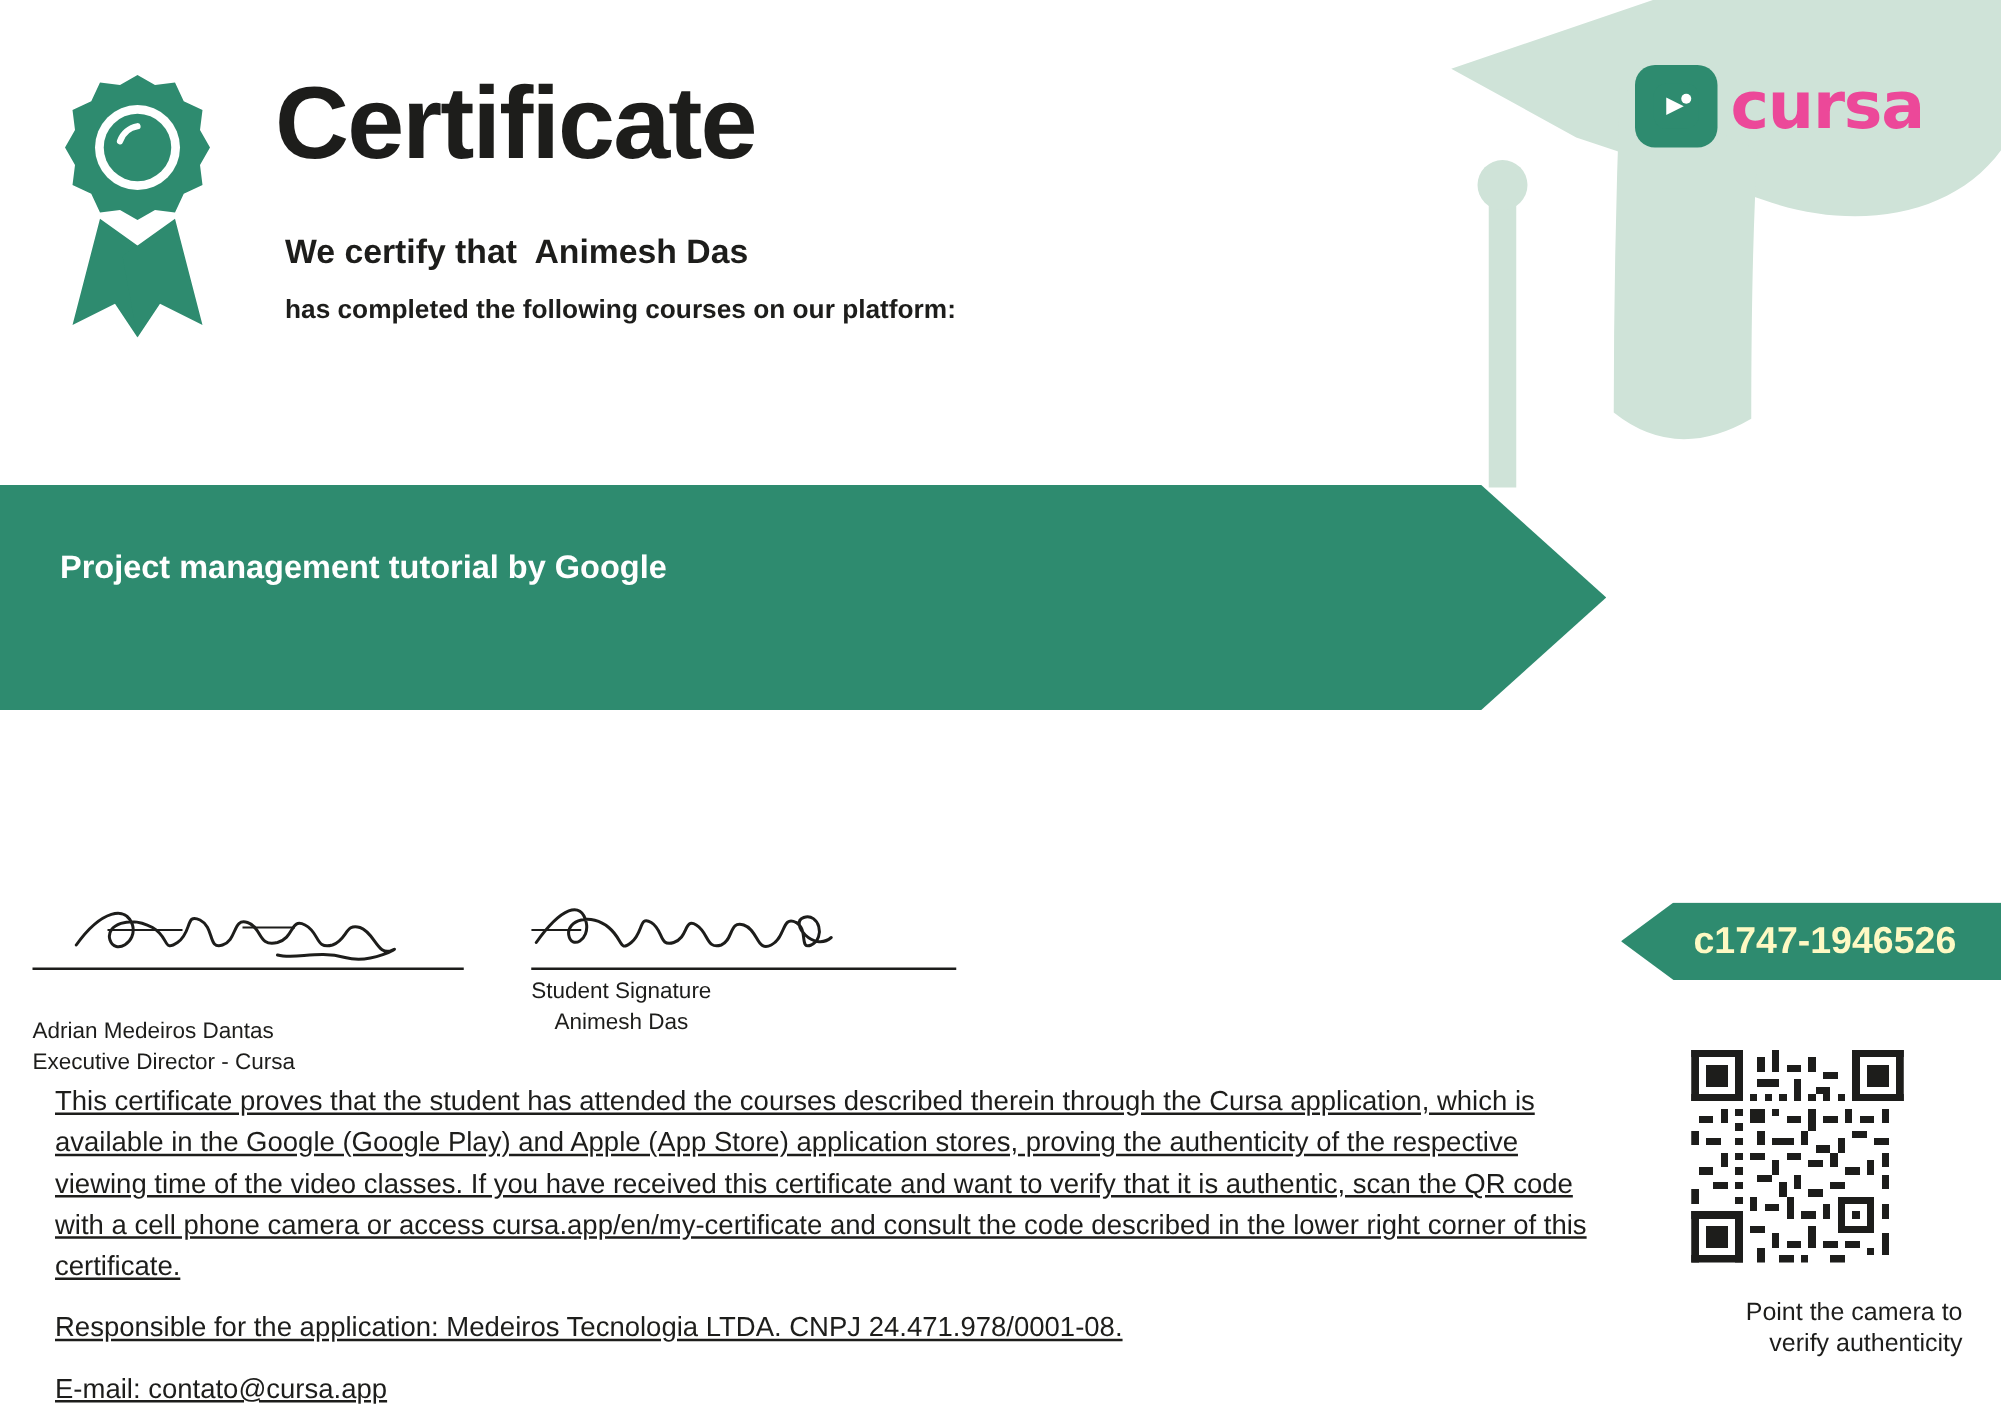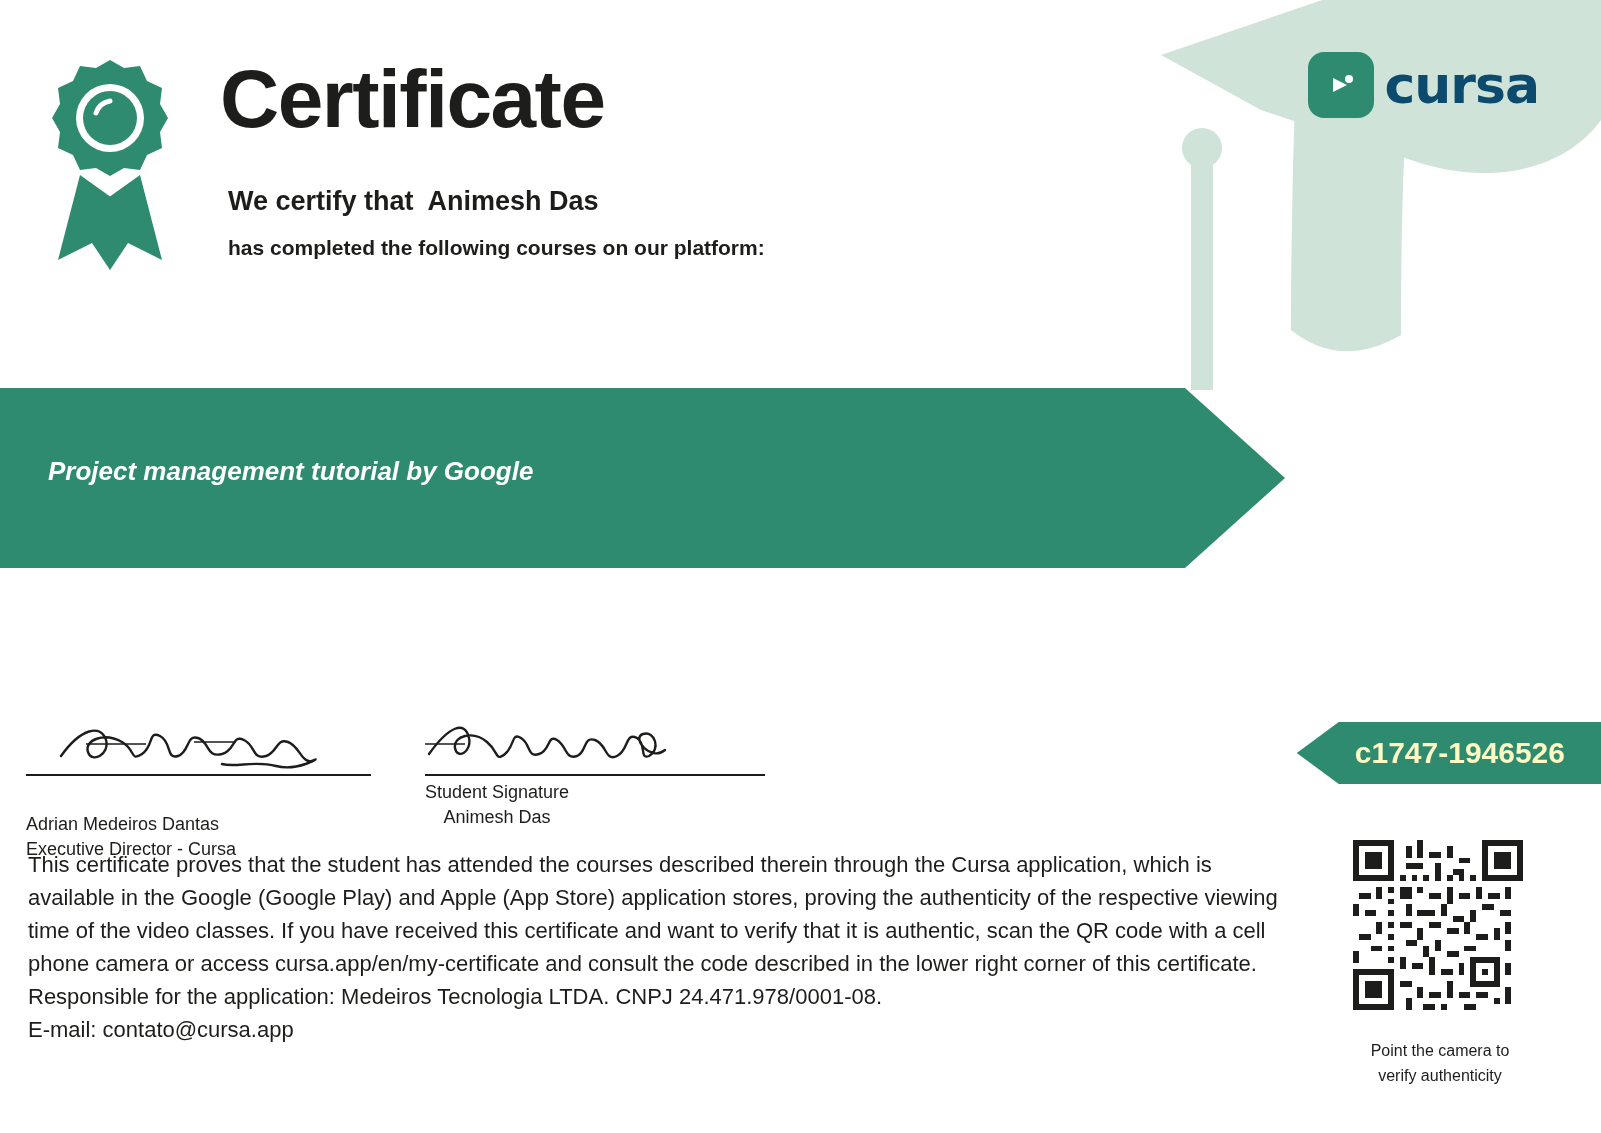--- a/index.html
+++ b/index.html
@@ -72,24 +72,23 @@
     top: 388px;
     width: 1285px;
     height: 180px;
     background: #2e8b6f;
     color: #ffffff;
     clip-path: polygon(0 0, 1185px 0, 1285px 50%, 1185px 100%, 0 100%);
   }
   .course-name {
     position: absolute;
     left: 48px;
-    top: 68px;
+    top: 50px;
     font-size: 26px;
     font-weight: bold;
-    font-style: italic;
   }
   .course-meta {
     position: absolute;
     left: 48px;
     top: 103px;
     font-size: 21px;
     font-weight: bold;
   }
 
   
@@ -135,37 +134,37 @@
 
   
   .legal {
     position: absolute;
     left: 28px;
     top: 848px;
     width: 1275px;
     font-size: 22px;
     line-height: 33px;
   }
-  .legal p { margin: 0; }
+  .legal p { margin: 16px; text-decoration: underline; }
 
   
   .qr-wrap {
     position: absolute;
     left: 1353px;
     top: 840px;
     width: 170px;
     height: 170px;
   }
   .qr-caption {
     position: absolute;
     left: 1310px;
     top: 1038px;
     width: 260px;
-    text-align: center;
-    font-size: 16px;
+    text-align: right;
+    font-size: 20px;
     line-height: 25px;
   }
 
   
   .logo {
     position: absolute;
     right: 62px;
     top: 52px;
     display: flex;
     align-items: center;
@@ -176,21 +175,21 @@
     height: 66px;
     border-radius: 16px;
     background: #2e8b6f;
     display: flex;
     align-items: center;
     justify-content: center;
   }
   .logo-text {
     font-size: 52px;
     font-weight: bold;
-    color: #0c4a6e;
+    color: #ec4899;
     letter-spacing: -1px;
     font-family: "DejaVu Sans", sans-serif;
   }
 </style>
 </head>
 <body>
 
 <div class="cap-wrap">
   <svg viewBox="0 0 560 400" width="560" height="400" aria-hidden="true">
     <path d="M140 60 L330 -10 L560 -10 L560 110 L520 150 L430 160 L300 120 Z" fill="#cfe3d8"></path>

